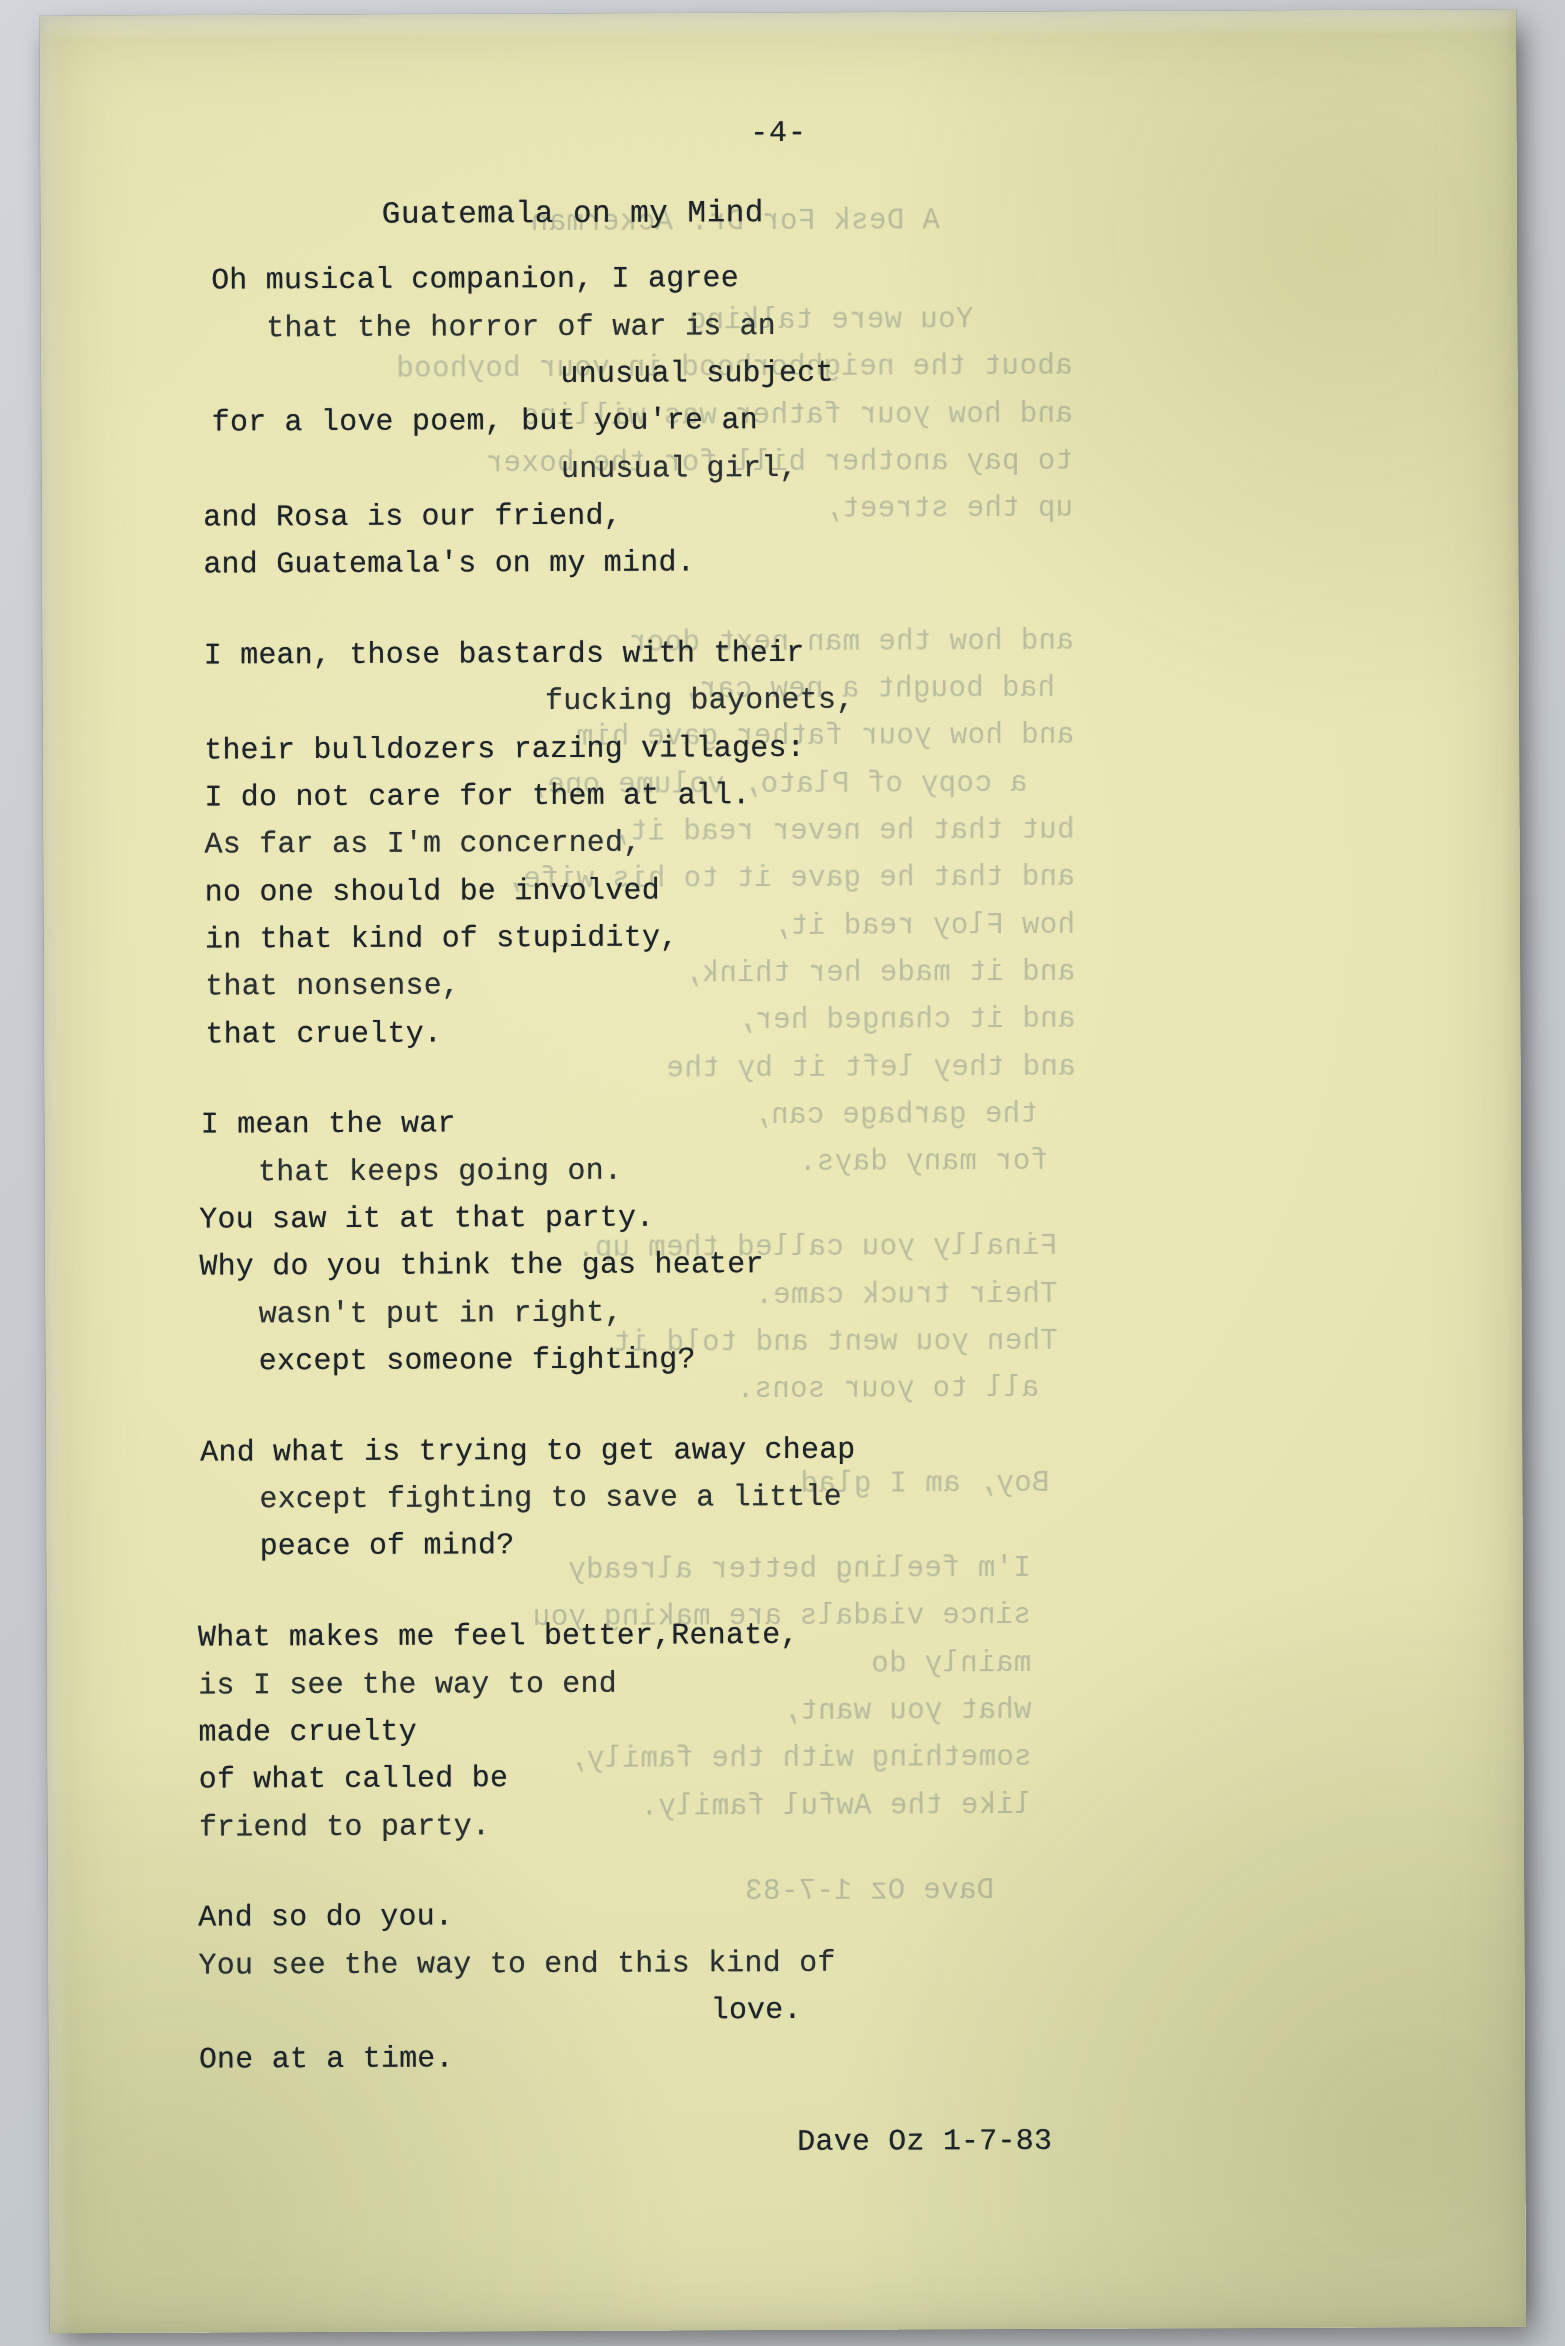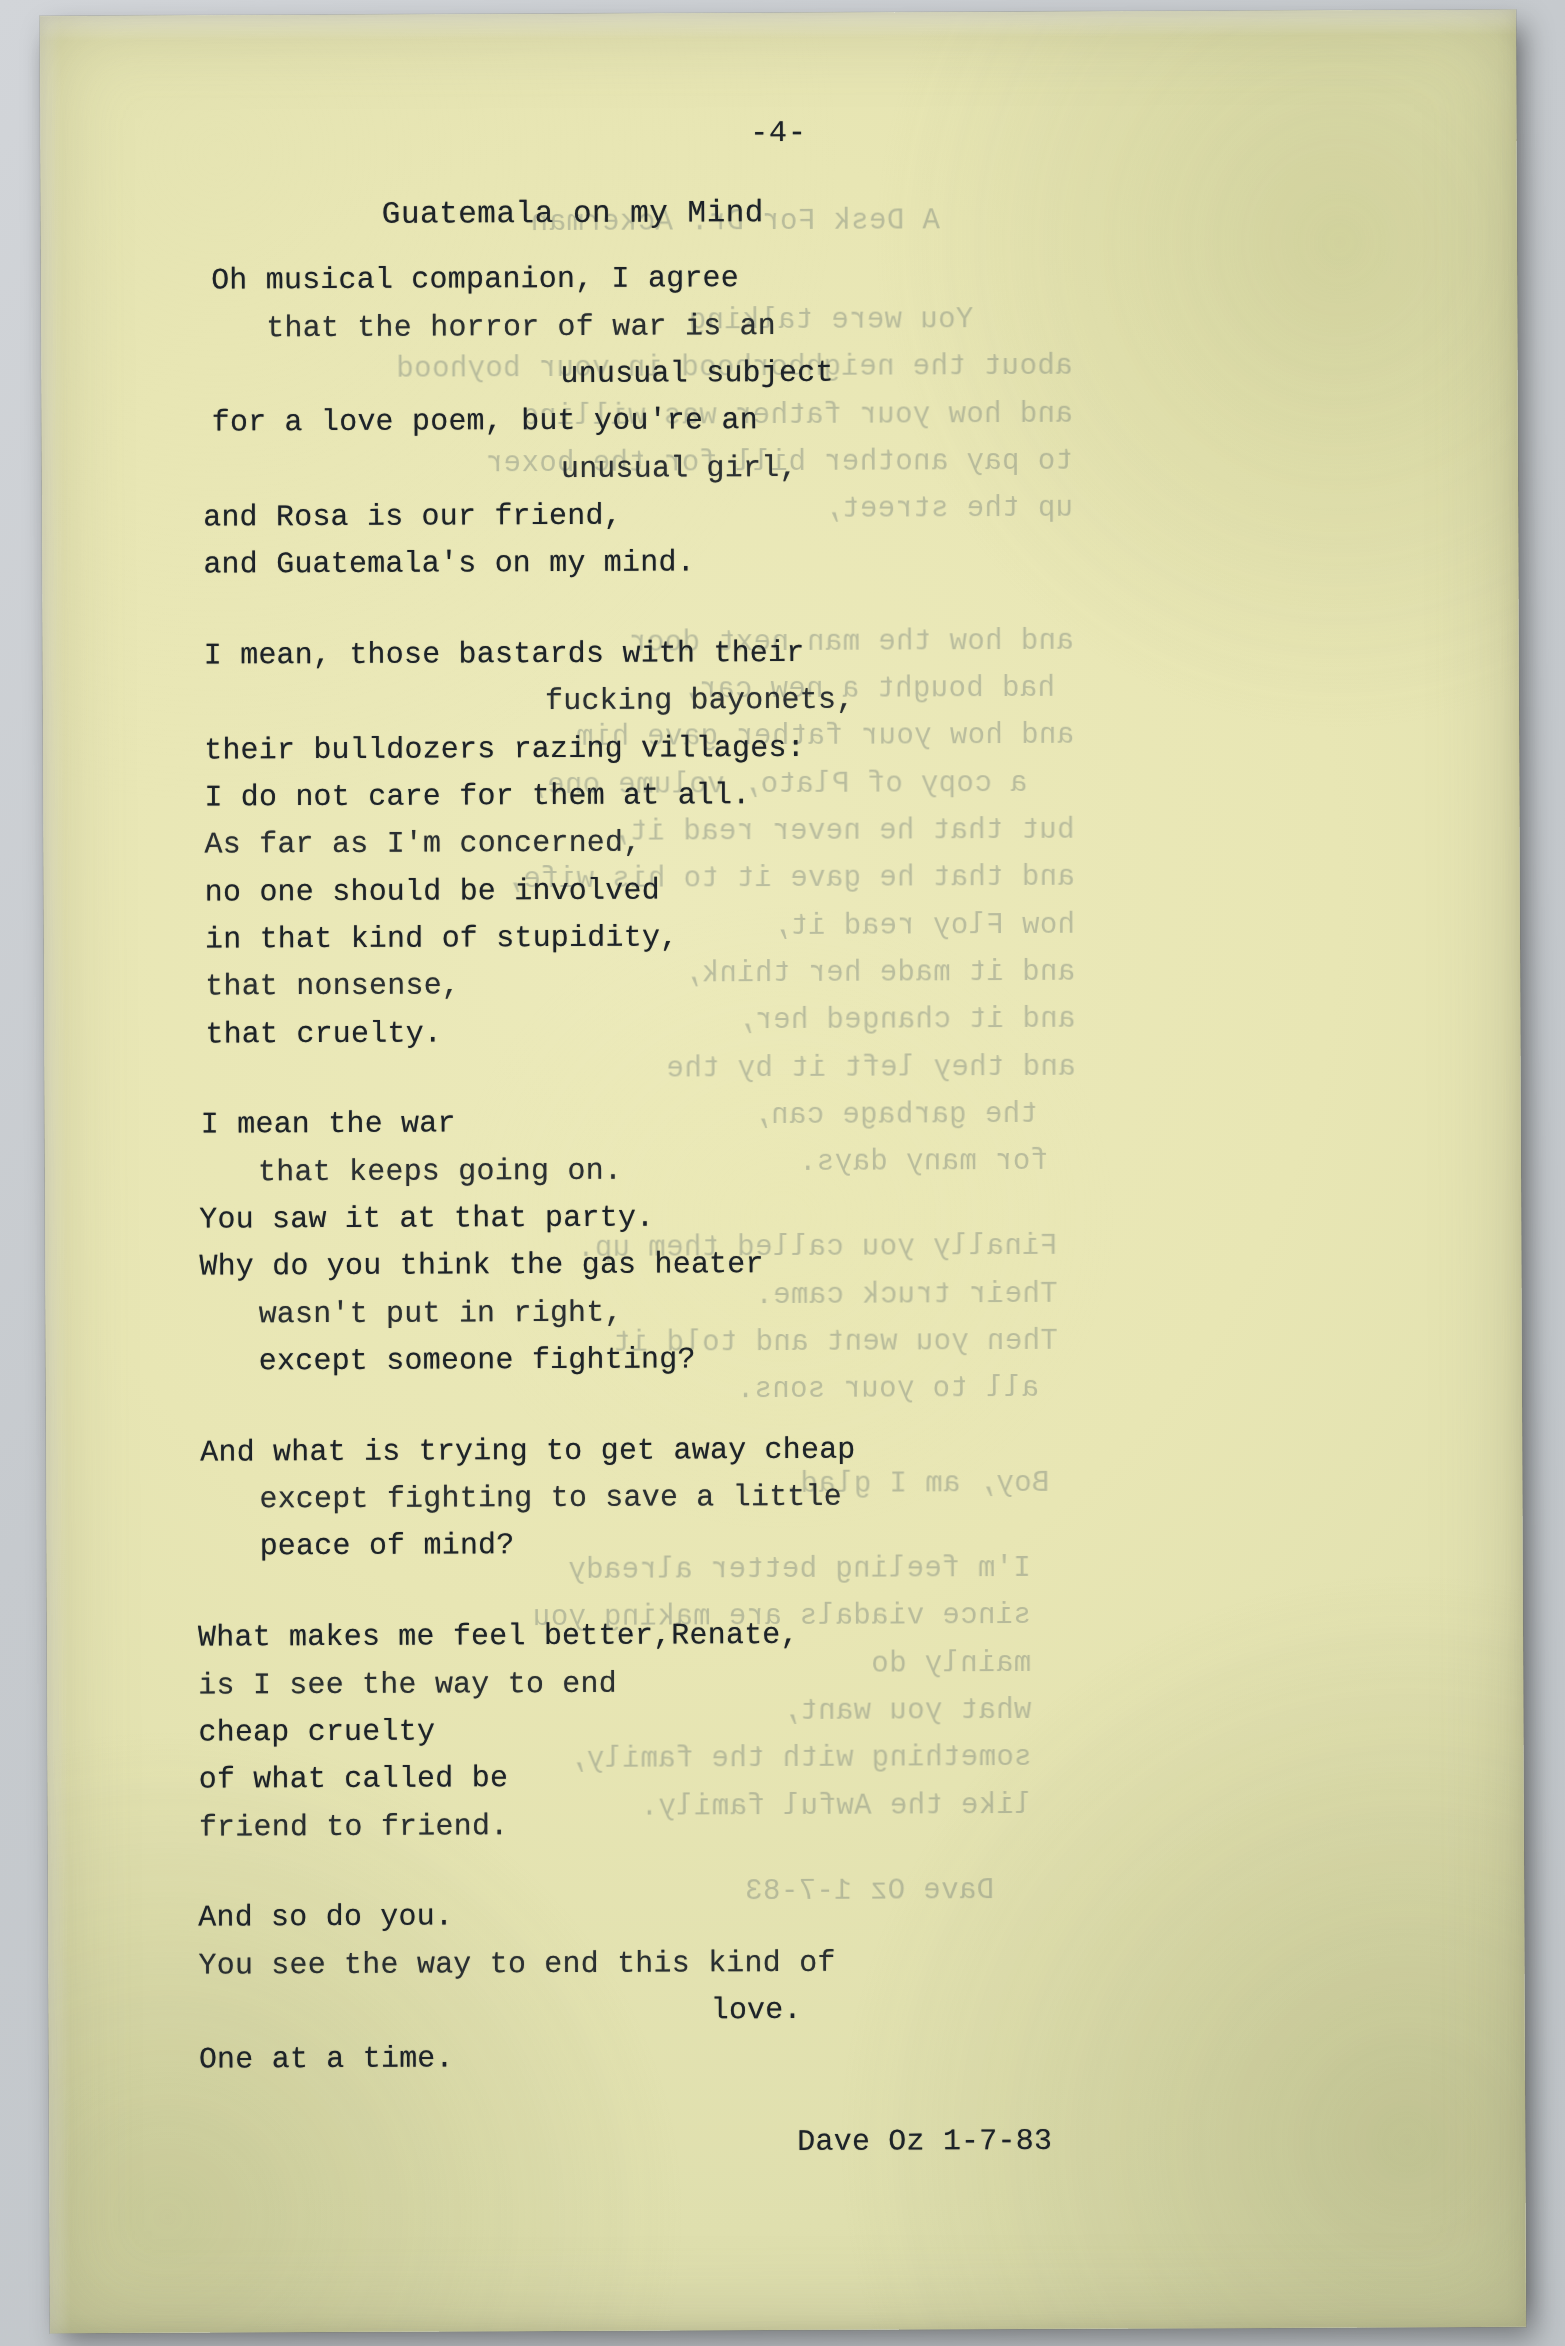--- a/index.html
+++ b/index.html
@@ -220,23 +220,23 @@
           <div class="blk ink-l" style="left: 213px; top: 1134px;">that keeps going on.</div>
           <div class="blk ink-d" style="left: 154px; top: 1181px;">You saw it at that party.</div>
           <div class="blk ink-d" style="left: 154px; top: 1228px;">Why do you think the gas heater</div>
           <div class="blk ink-l" style="left: 213px; top: 1276px;">wasn't put in right,</div>
           <div class="blk ink-d" style="left: 213px; top: 1323px;">except someone fighting?</div>
           <div class="blk ink-d" style="left: 154px; top: 1414px;">And what is trying to get away cheap</div>
           <div class="blk ink-l" style="left: 213px; top: 1461px;">except fighting to save a little</div>
           <div class="blk ink-d" style="left: 213px; top: 1508px;">peace of mind?</div>
           <div class="blk ink-d" style="left: 151px; top: 1599px;">What makes me feel better,Renate,</div>
           <div class="blk ink-l" style="left: 151px; top: 1647px;">is I see the way to end</div>
-          <div class="blk ink-d" style="left: 151px; top: 1694px;">cheap cruelty</div>
+          <div class="blk ink-d" style="left: 151px; top: 1694px;">made cruelty</div>
           <div class="blk ink-d" style="left: 151px; top: 1741px;">of what <span class="uline">called</span> be</div>
-          <div class="blk ink-l" style="left: 151px; top: 1789px;">friend <span class="uline">to friend</span>.</div>
+          <div class="blk ink-l" style="left: 151px; top: 1789px;">friend <span class="uline">to party</span>.</div>
           <div class="blk ink-d" style="left: 150px; top: 1879px;">And so do you.</div>
           <div class="blk ink-l" style="left: 150px; top: 1927px;">You see the way to end this kind of</div>
           <div class="blk ink-d" style="left: 662px; top: 1974px;">love.</div>
           <div class="blk ink-d" style="left: 150px; top: 2021px;">One at a time.</div>
         </div>
       <div class="sig">Dave Oz 1-7-83</div>
     </div>
   </div>
 </div>
 

